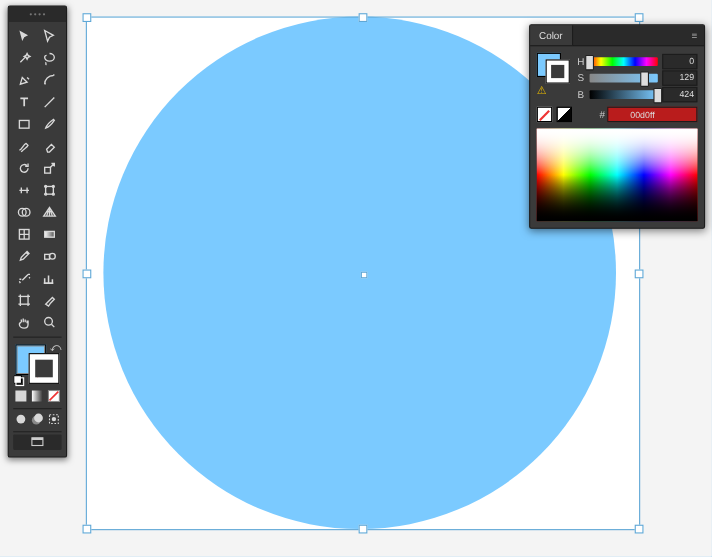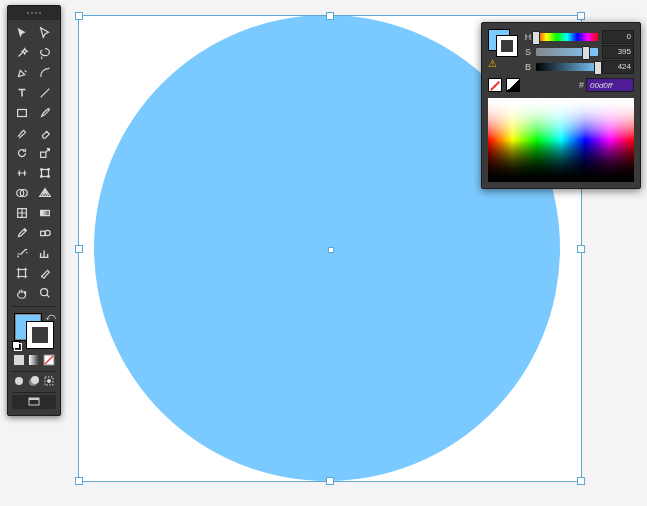--- a/index.html
+++ b/index.html
@@ -56,21 +56,21 @@
   .srow .val{width:26px;height:12px;background:#2a2a2a;border:1px solid #1c1c1c;color:#ddd;font-size:8px;display:flex;align-items:center;justify-content:flex-end;padding:0 2px;cursor:text;}
   .track.h{background:linear-gradient(90deg,#f00,#ff0,#0f0,#0ff,#00f,#f0f,#f00);}
   .track.s{background:linear-gradient(90deg,#888 0%,#7bcaff 100%);}
   .track.b{background:linear-gradient(90deg,#000 0%,#7bcaff 100%);}
   .none-row{display:flex;align-items:center;gap:4px;clear:both;padding-top:4px;}
   .none-chip{width:12px;height:12px;background:#fff;position:relative;border:1px solid #000;cursor:pointer;}
   .none-chip::after{content:"";position:absolute;left:0;right:0;top:50%;height:2px;background:#e33;transform:rotate(-45deg);}
   .bw-chip{width:12px;height:12px;background:linear-gradient(135deg,#fff 50%,#000 50%);border:1px solid #000;cursor:pointer;}
   .hex{margin-left:auto;display:flex;align-items:center;gap:2px;}
   .hex .hash{color:#ccc;}
-  .hex .hv{width:40px;height:12px;background:#4c1d95;border:1px solid #1c1c1c;color:#ddd;font-size:8px;display:flex;align-items:center;padding:0 3px;cursor:text;font-style:italic;}
+  .hex .hv{width:40px;height:12px;background:#b91c1c;border:1px solid #1c1c1c;color:#ddd;font-size:8px;display:flex;align-items:center;padding:0 20px;cursor:text;}
   .spectrum{margin-top:6px;height:84px;position:relative;cursor:crosshair;
     background:
       linear-gradient(to top, #000 0%, rgba(0,0,0,0) 50%, #fff 100%),
       linear-gradient(90deg,#ff0000,#ffff00,#00ff00,#00ffff,#0000ff,#ff00ff,#ff0000);
     background-blend-mode:normal,normal;
   }
   .spectrum::before{content:"";position:absolute;inset:0;background:linear-gradient(to bottom,#fff 0%,rgba(255,255,255,0) 50%,rgba(0,0,0,0) 50%,#000 100%);}
 </style>
 </head>
 <body>
@@ -319,40 +319,44 @@
       <div class="s">
           <svg width="12" height="10" viewBox="0 0 12 10">
             <rect x="1" y="1" width="10" height="7" fill="none" stroke="#ccc"></rect>
             <rect x="1" y="1" width="10" height="2" fill="#ccc"></rect>
           </svg>
         </div>
     </div>
   </div>
 
   <div class="color-panel">
+    <div class="cp-tabs">
+      <div class="tab">Color</div>
+      <div class="menu">≡</div>
+    </div>
     <div class="cp-body">
       <div class="cp-sw">
         <div class="f"></div>
         <div class="s"></div>
         <div class="warn">⚠</div>
       </div>
       <div class="sliders">
         <div class="srow">
           <div class="lab">H</div>
           <div class="track h">
               <div class="thumb" style="left:0%"></div>
             </div>
           <div class="val">0</div>
         </div>
         <div class="srow">
           <div class="lab">S</div>
           <div class="track s">
               <div class="thumb" style="left:81%"></div>
             </div>
-          <div class="val">395</div>
+          <div class="val">129</div>
         </div>
         <div class="srow">
           <div class="lab">B</div>
           <div class="track b">
               <div class="thumb" style="left:100%"></div>
             </div>
           <div class="val">424</div>
         </div>
       </div>
       <div class="none-row">

